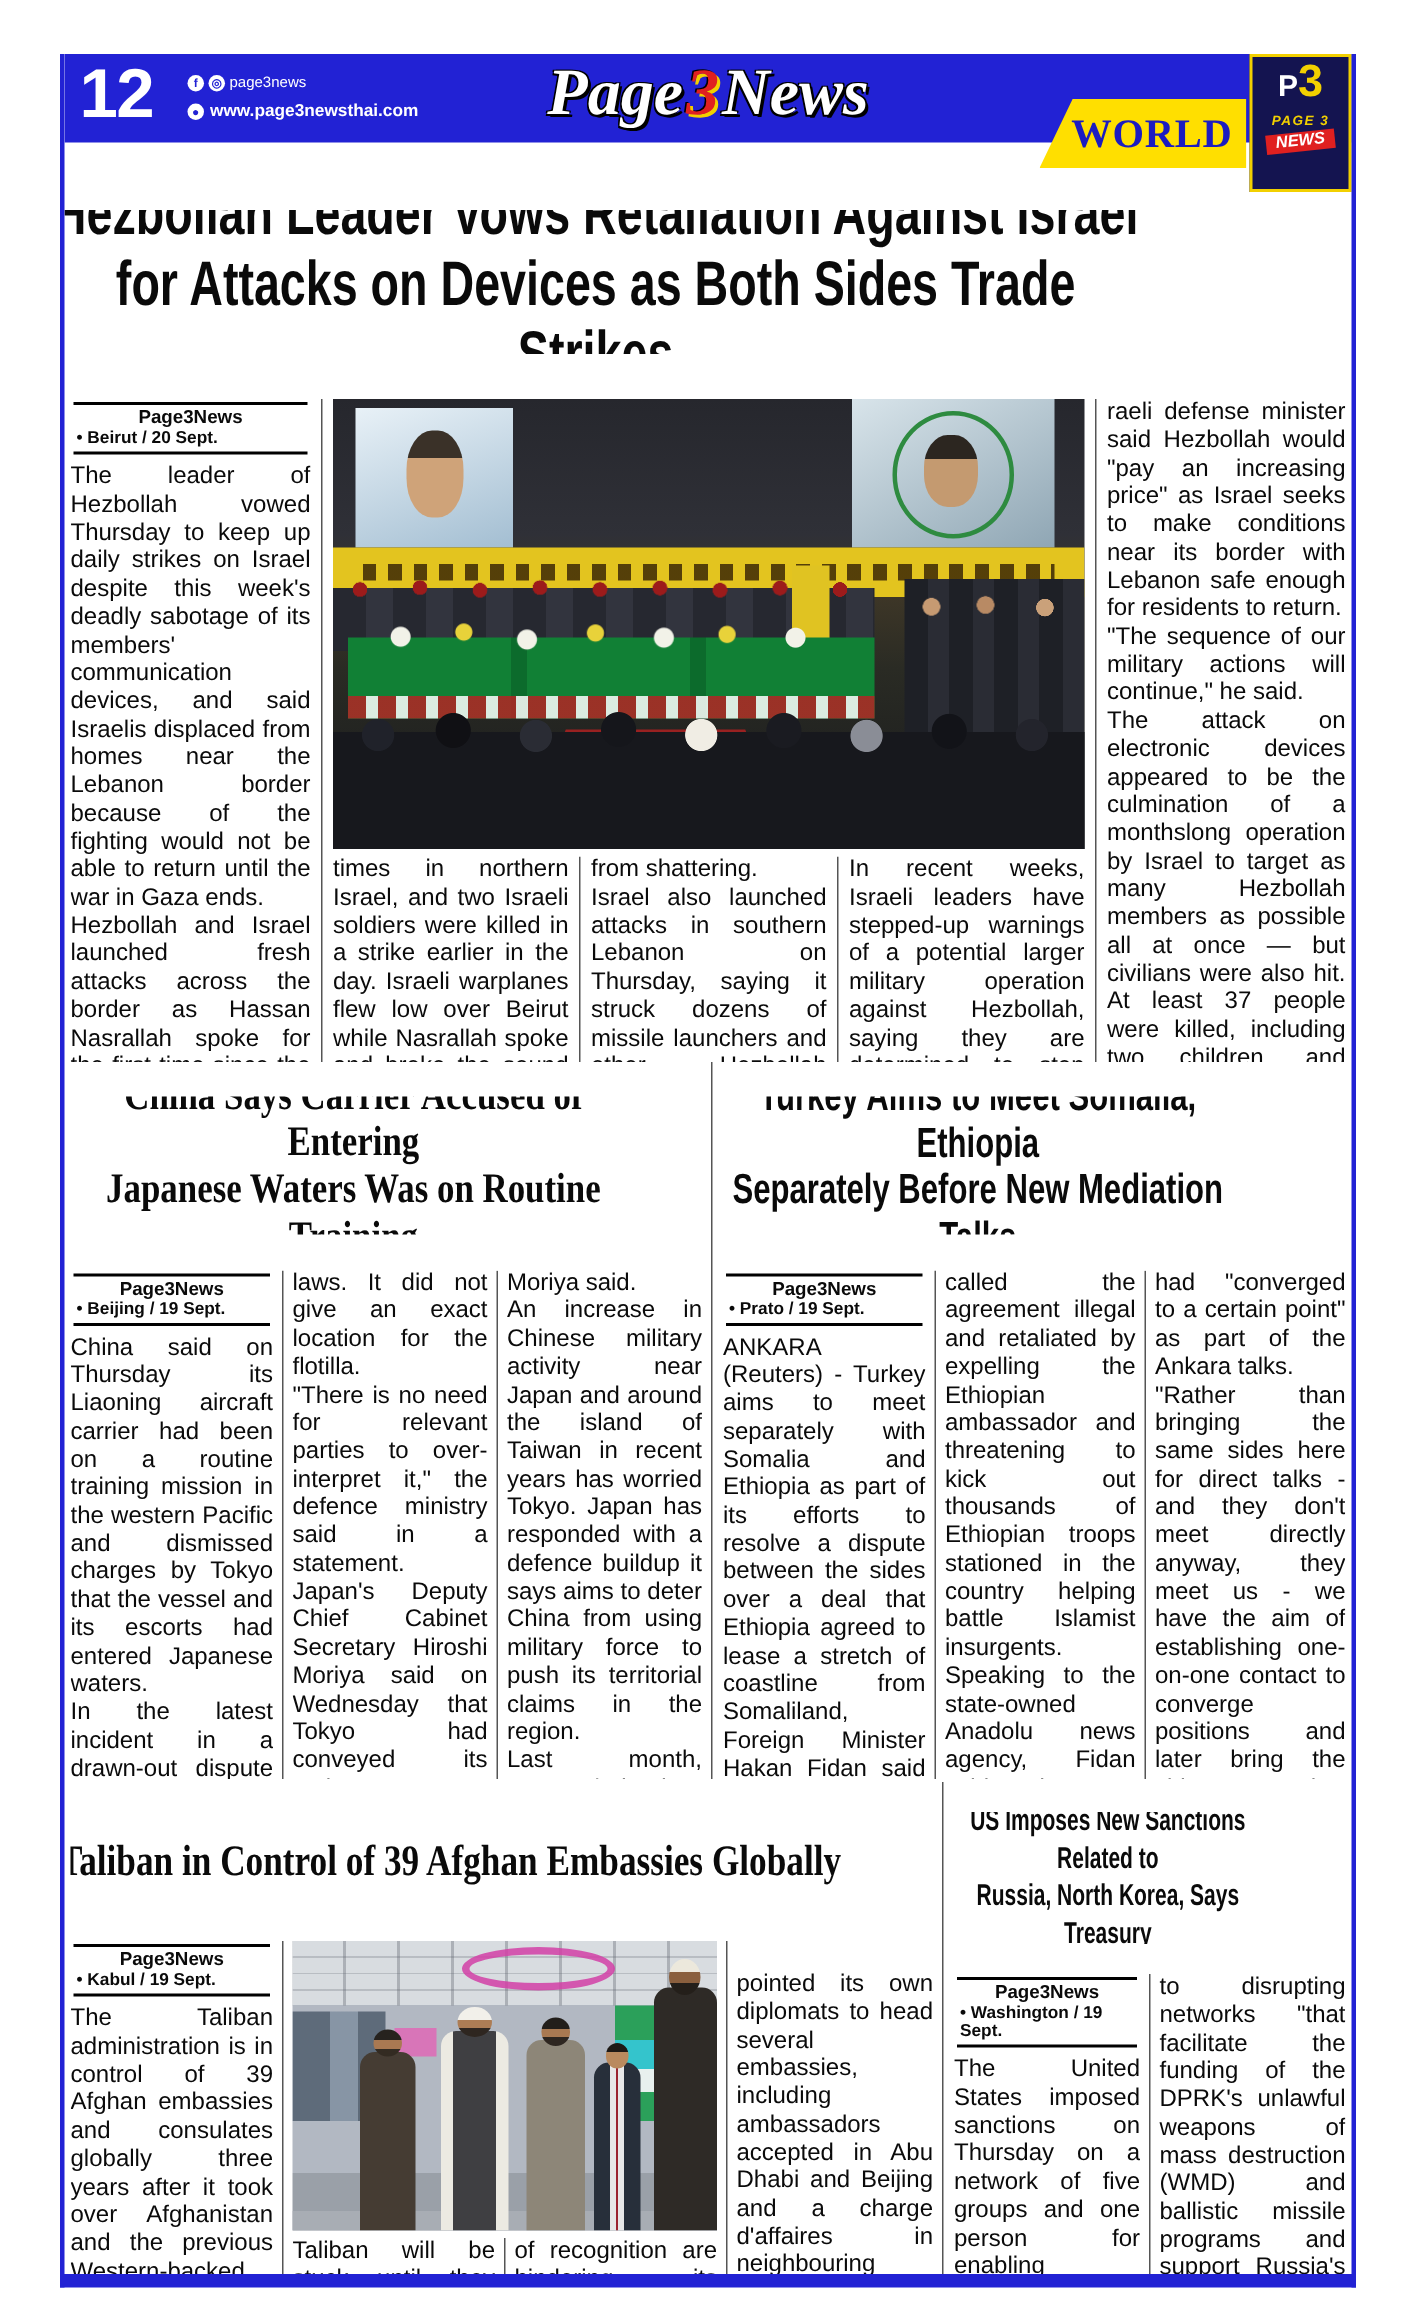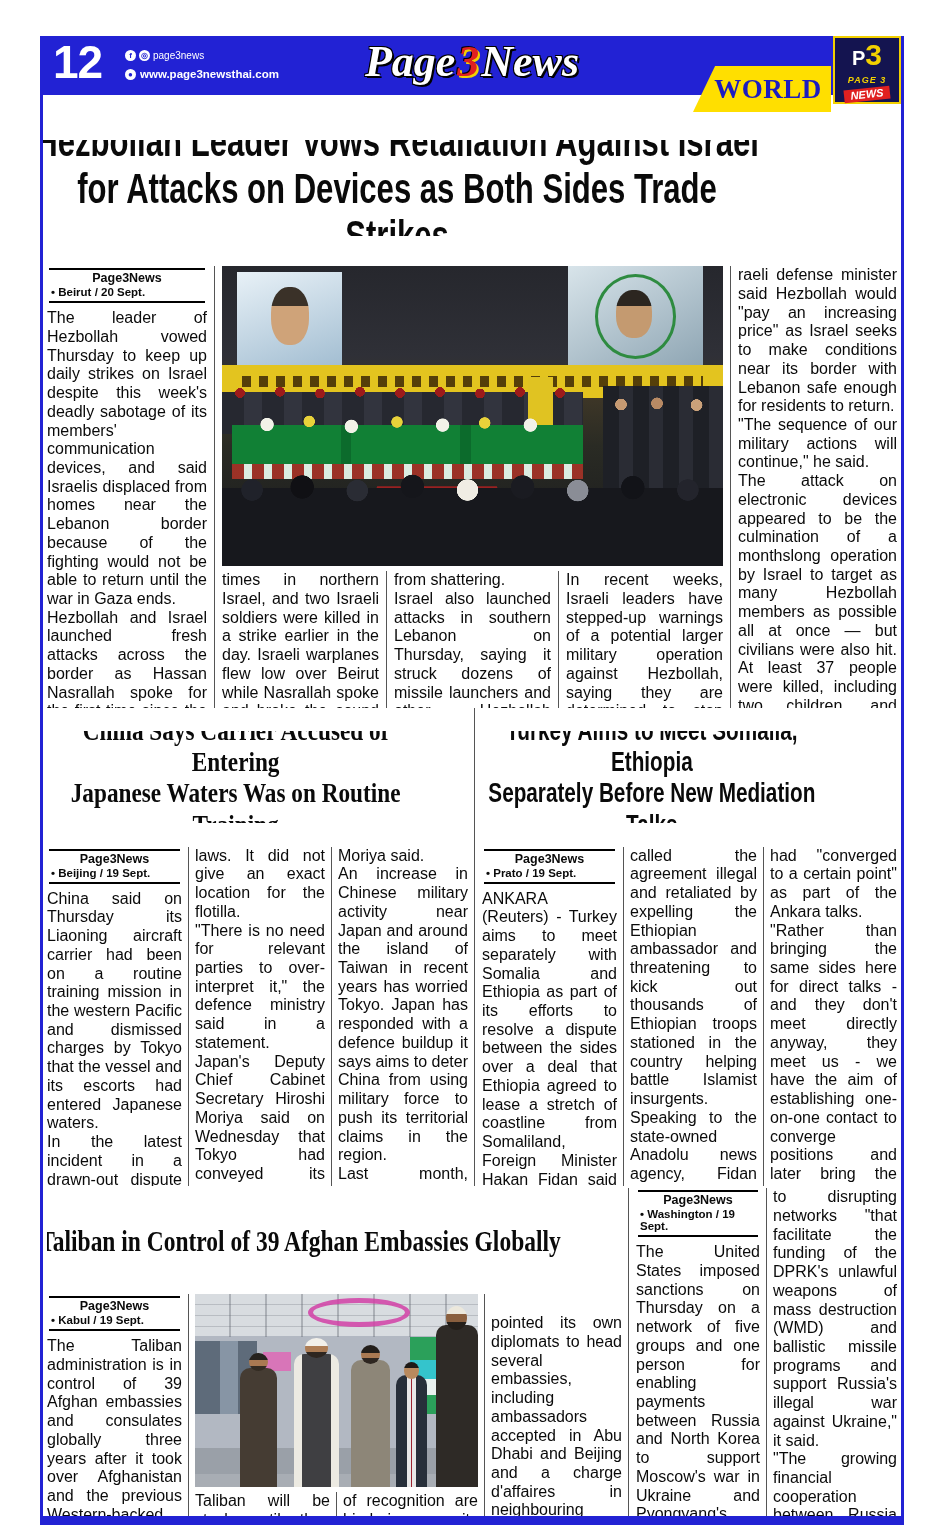--- a/index.html
+++ b/index.html
@@ -23,21 +23,21 @@
   .tb-web{position:absolute;left:82px;top:32px;color:#fff;font-size:11.5px;font-weight:bold;display:flex;align-items:center;gap:4px;}
   .icon-circle{display:inline-block;width:11px;height:11px;border-radius:50%;background:#fff;color:var(--blue);
     font-size:8px;font-weight:bold;text-align:center;line-height:11px;}
   .masthead{position:absolute;left:0;right:0;top:4px;text-align:center;
     font-family:"Liberation Serif",serif;font-style:italic;font-weight:bold;font-size:44px;line-height:1;
     color:#fff;text-shadow:2px 2px 0 #000,-1px -1px 0 #000,1px -1px 0 #000,-1px 1px 0 #000;}
   .masthead .m3{color:var(--red);text-shadow:2px 2px 0 #f2d000,-1px -1px 0 #000;padding:0 2px;}
   .world-wedge{position:absolute;right:70px;bottom:0;height:46px;width:138px;background:var(--yellow);
     clip-path:polygon(16% 0,100% 0,100% 100%,0 100%);display:flex;align-items:center;justify-content:center;
     font-family:"Liberation Serif",serif;font-weight:bold;font-size:27px;color:#1c1cc0;padding-left:12px;letter-spacing:.5px;}
-  .logo{position:absolute;right:0;top:0;width:68px;height:68px;background:#141450;border:2px solid #f2d000;
+  .logo{position:absolute;right:0;top:0;width:68px;height:92px;background:#141450;border:2px solid #f2d000;
     text-align:center;z-index:3;padding-top:2px;}
   .logo-top{line-height:30px;font-weight:bold;}
   .logo-p{color:#fff;font-size:20px;}
   .logo-3{color:#f2d000;font-size:30px;}
   .logo-page3{font-size:9px;font-weight:bold;letter-spacing:1px;color:#f2d000;line-height:10px;font-style:italic;}
   .logo-news{margin:3px auto 0;width:46px;background:var(--red);color:#fff;font-style:italic;font-weight:bold;
     font-size:11px;line-height:13px;transform:rotate(-6deg);}
   .date-text{position:absolute;left:14px;top:1px;font-size:13px;font-weight:bold;color:var(--navy);letter-spacing:.2px;}
 
   
@@ -416,20 +416,24 @@
 The Taliban has ap-</div>
             </div>
           </div>
           <div class="t-c4 btxt">pointed its own diplomats to head several embassies, including ambassadors accepted in Abu Dhabi and Beijing and a charge d'affaires in neighbouring Pakistan. At some missions, diplomats appointed under the previous government work with Taliban authorities.
 "Thirty-nine embassies and diplomatic affairs obey the central authority, namely the Ministry of Foreign Affairs," said the Taliban's acting foreign minister Amir Khan Muttaqi at a press conference in Kabul.
 He added that his ministry had sent dozens of diplomats to 11 countries in the past year, including Turkey, Russia, Iran and Pakistan.</div>
         </div>
       </article>
 
       <article class="sanctions">
+        <h3 class="h-sanc">
+          <span class="cond c-sanc">US Imposes New Sanctions Related to
+Russia, North Korea, Says Treasury</span>
+        </h3>
         <div class="sanc-body">
           <div class="scol">
             <div class="byline">
               <div class="by-src">Page3News</div>
               <div class="by-date">• Washington / 19 Sept.</div>
             </div>
             <div class="btxt">The United States imposed sanctions on Thursday on a network of five groups and one person for enabling payments between Russia and North Korea to support Moscow's war in Ukraine and Pyongyang's weapons programs, the Treasury Department said.
 "Today's action holds accountable parties that have assisted the DPRK (Democratic People's Republic of North Korea) and Russian sanctions evasion," Treasury said in a statement.
 The measures also show U.S. commitment</div>
           </div>

